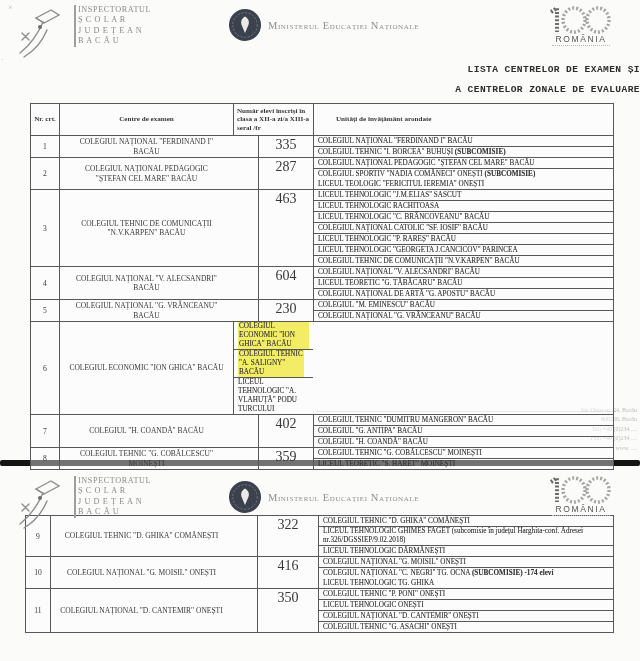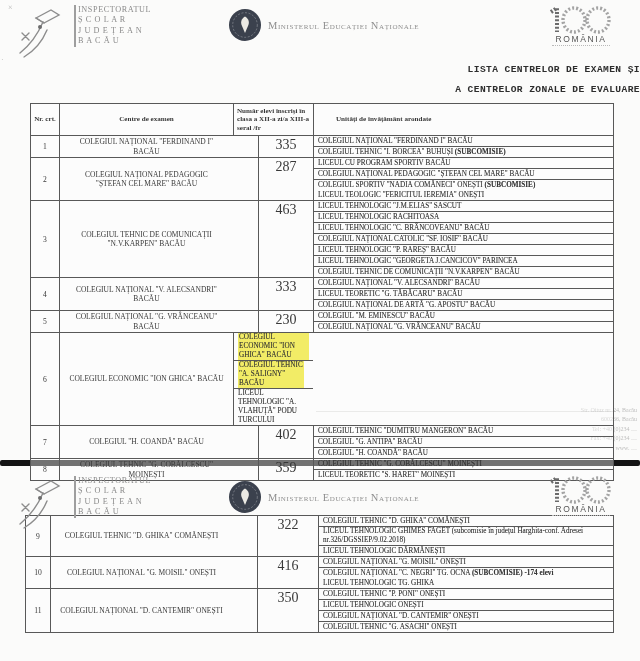--- a/index.html
+++ b/index.html
@@ -122,23 +122,20 @@
             <span>COLEGIUL TEHNIC "I. BORCEA" BUHUȘI <b>(SUBCOMISIE)</b></span>
           </div>
         </div>
       </div>
       <div class="trow">
         <div class="cell nr">2</div>
         <div class="cell centre">COLEGIUL NAȚIONAL PEDAGOGIC "ȘTEFAN CEL MARE" BACĂU</div>
         <div class="cell count">287</div>
         <div class="cell units">
           <div class="unit">
-            <span>LICEUL CU PROGRAM SPORTIV BACĂU</span>
-          </div>
-          <div class="unit">
             <span>COLEGIUL NAȚIONAL PEDAGOGIC "ȘTEFAN CEL MARE" BACĂU</span>
           </div>
           <div class="unit no-div">
             <span>COLEGIUL SPORTIV "NADIA COMĂNECI" ONEȘTI <b>(SUBCOMISIE)</b></span>
           </div>
           <div class="unit">
             <span>LICEUL TEOLOGIC "FERICITUL IEREMIA" ONEȘTI</span>
           </div>
         </div>
       </div>
@@ -166,21 +163,21 @@
             <span>LICEUL TEHNOLOGIC "GEORGETA J.CANCICOV" PARINCEA</span>
           </div>
           <div class="unit">
             <span>COLEGIUL TEHNIC DE COMUNICAȚII "N.V.KARPEN" BACĂU</span>
           </div>
         </div>
       </div>
       <div class="trow">
         <div class="cell nr">4</div>
         <div class="cell centre">COLEGIUL NAȚIONAL "V. ALECSANDRI" BACĂU</div>
-        <div class="cell count">333</div>
+        <div class="cell count">604</div>
         <div class="cell units">
           <div class="unit">
             <span>COLEGIUL NAȚIONAL "V. ALECSANDRI" BACĂU</span>
           </div>
           <div class="unit">
             <span>LICEUL TEORETIC "G. TĂBĂCARU" BACĂU</span>
           </div>
           <div class="unit">
             <span>COLEGIUL NAȚIONAL DE ARTĂ "G. APOSTU" BACĂU</span>
           </div>

